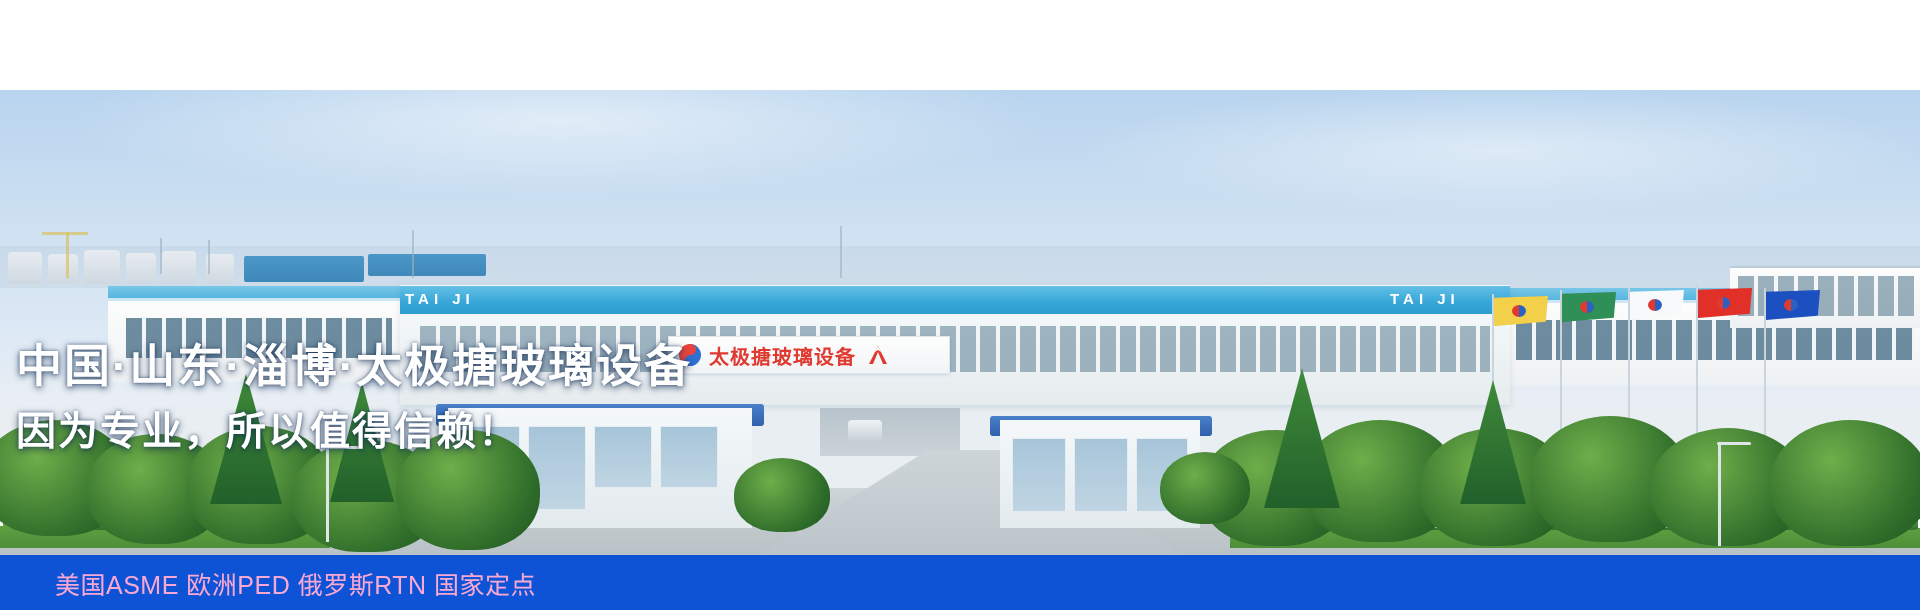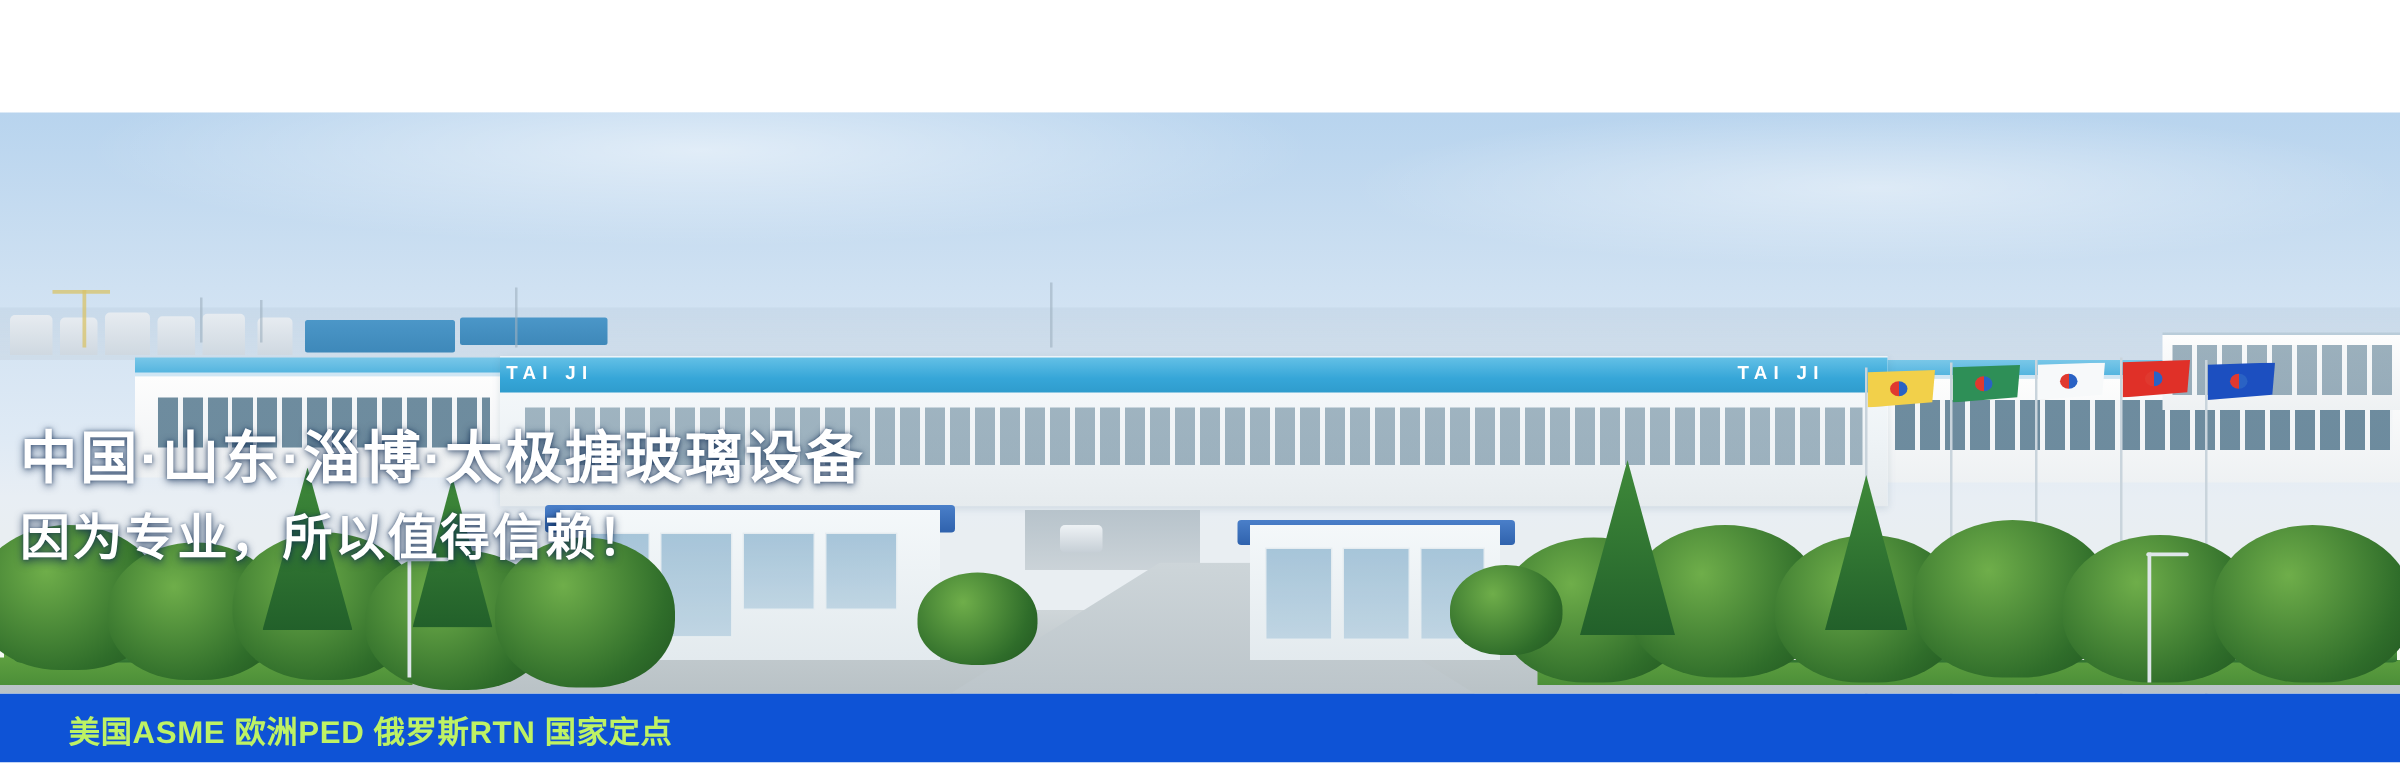--- a/index.html
+++ b/index.html
@@ -222,21 +222,21 @@
   .headline-1{ font-size:46px; letter-spacing:2px; line-height:62px; }
   .headline-2{ font-size:40px; letter-spacing:2px; line-height:60px; margin-top:4px; }
 
   
   .bottom-bar{
     position:absolute; left:0; top:555px; width:1920px; height:55px;
     background:#0e53d6;
     display:flex; align-items:center; z-index:50;
   }
   .bottom-left{
-    color:#bef264; font-weight:bold; font-size:25px; letter-spacing:.5px;
+    color:#f9a8d4; font-weight:normal; font-size:25px; letter-spacing:.5px;
     margin-left:55px; white-space:nowrap;
   }
   .bottom-right{
     color:#fff; font-weight:bold; font-size:20px; letter-spacing:.5px;
     margin-left:auto; margin-right:256px; white-space:nowrap;
   }
 </style>
 </head>
 <body>
 
@@ -273,20 +273,30 @@
 
     <div class="bldg" style="left:1730px; top:176px; width:190px; height:62px; border-top:2px solid #b9ccd9;"></div>
     <div class="windows" style="left:1738px; top:186px; width:176px; height:40px; opacity:.6;"></div>
 
     <div class="main-bldg"></div>
     <div class="main-band"></div>
     <div class="band-text left">TAI JI</div>
     <div class="band-text right">TAI JI</div>
     <div class="windows" style="left:420px; top:236px; width:1070px; height:46px; opacity:.55;"></div>
 
+    <div class="sign">
+      <span class="taiji"></span>
+      <span class="sign-text">太极搪玻璃设备</span>
+      <span class="arch-icon">
+        <svg viewBox="0 0 24 24" width="24" height="24" aria-hidden="true">
+          <path d="M12 3 L21 21 L17 21 L12 9 L7 21 L3 21 Z" fill="#e03a30"></path>
+          <path d="M12 3 L15 9 L12 7 L9 9 Z" fill="#ffffff"></path>
+        </svg>
+      </span>
+    </div>
 
     <div class="flagpole" style="left:1492px; top:204px; height:300px;"></div>
     <div class="flag" style="left:1494px; top:206px; background:#f2d04a;">
         <span class="fdot"></span>
       </div>
 
     <div class="flagpole" style="left:1560px; top:200px; height:304px;"></div>
     <div class="flag" style="left:1562px; top:202px; background:#2e8f57;">
         <span class="fdot"></span>
       </div>

